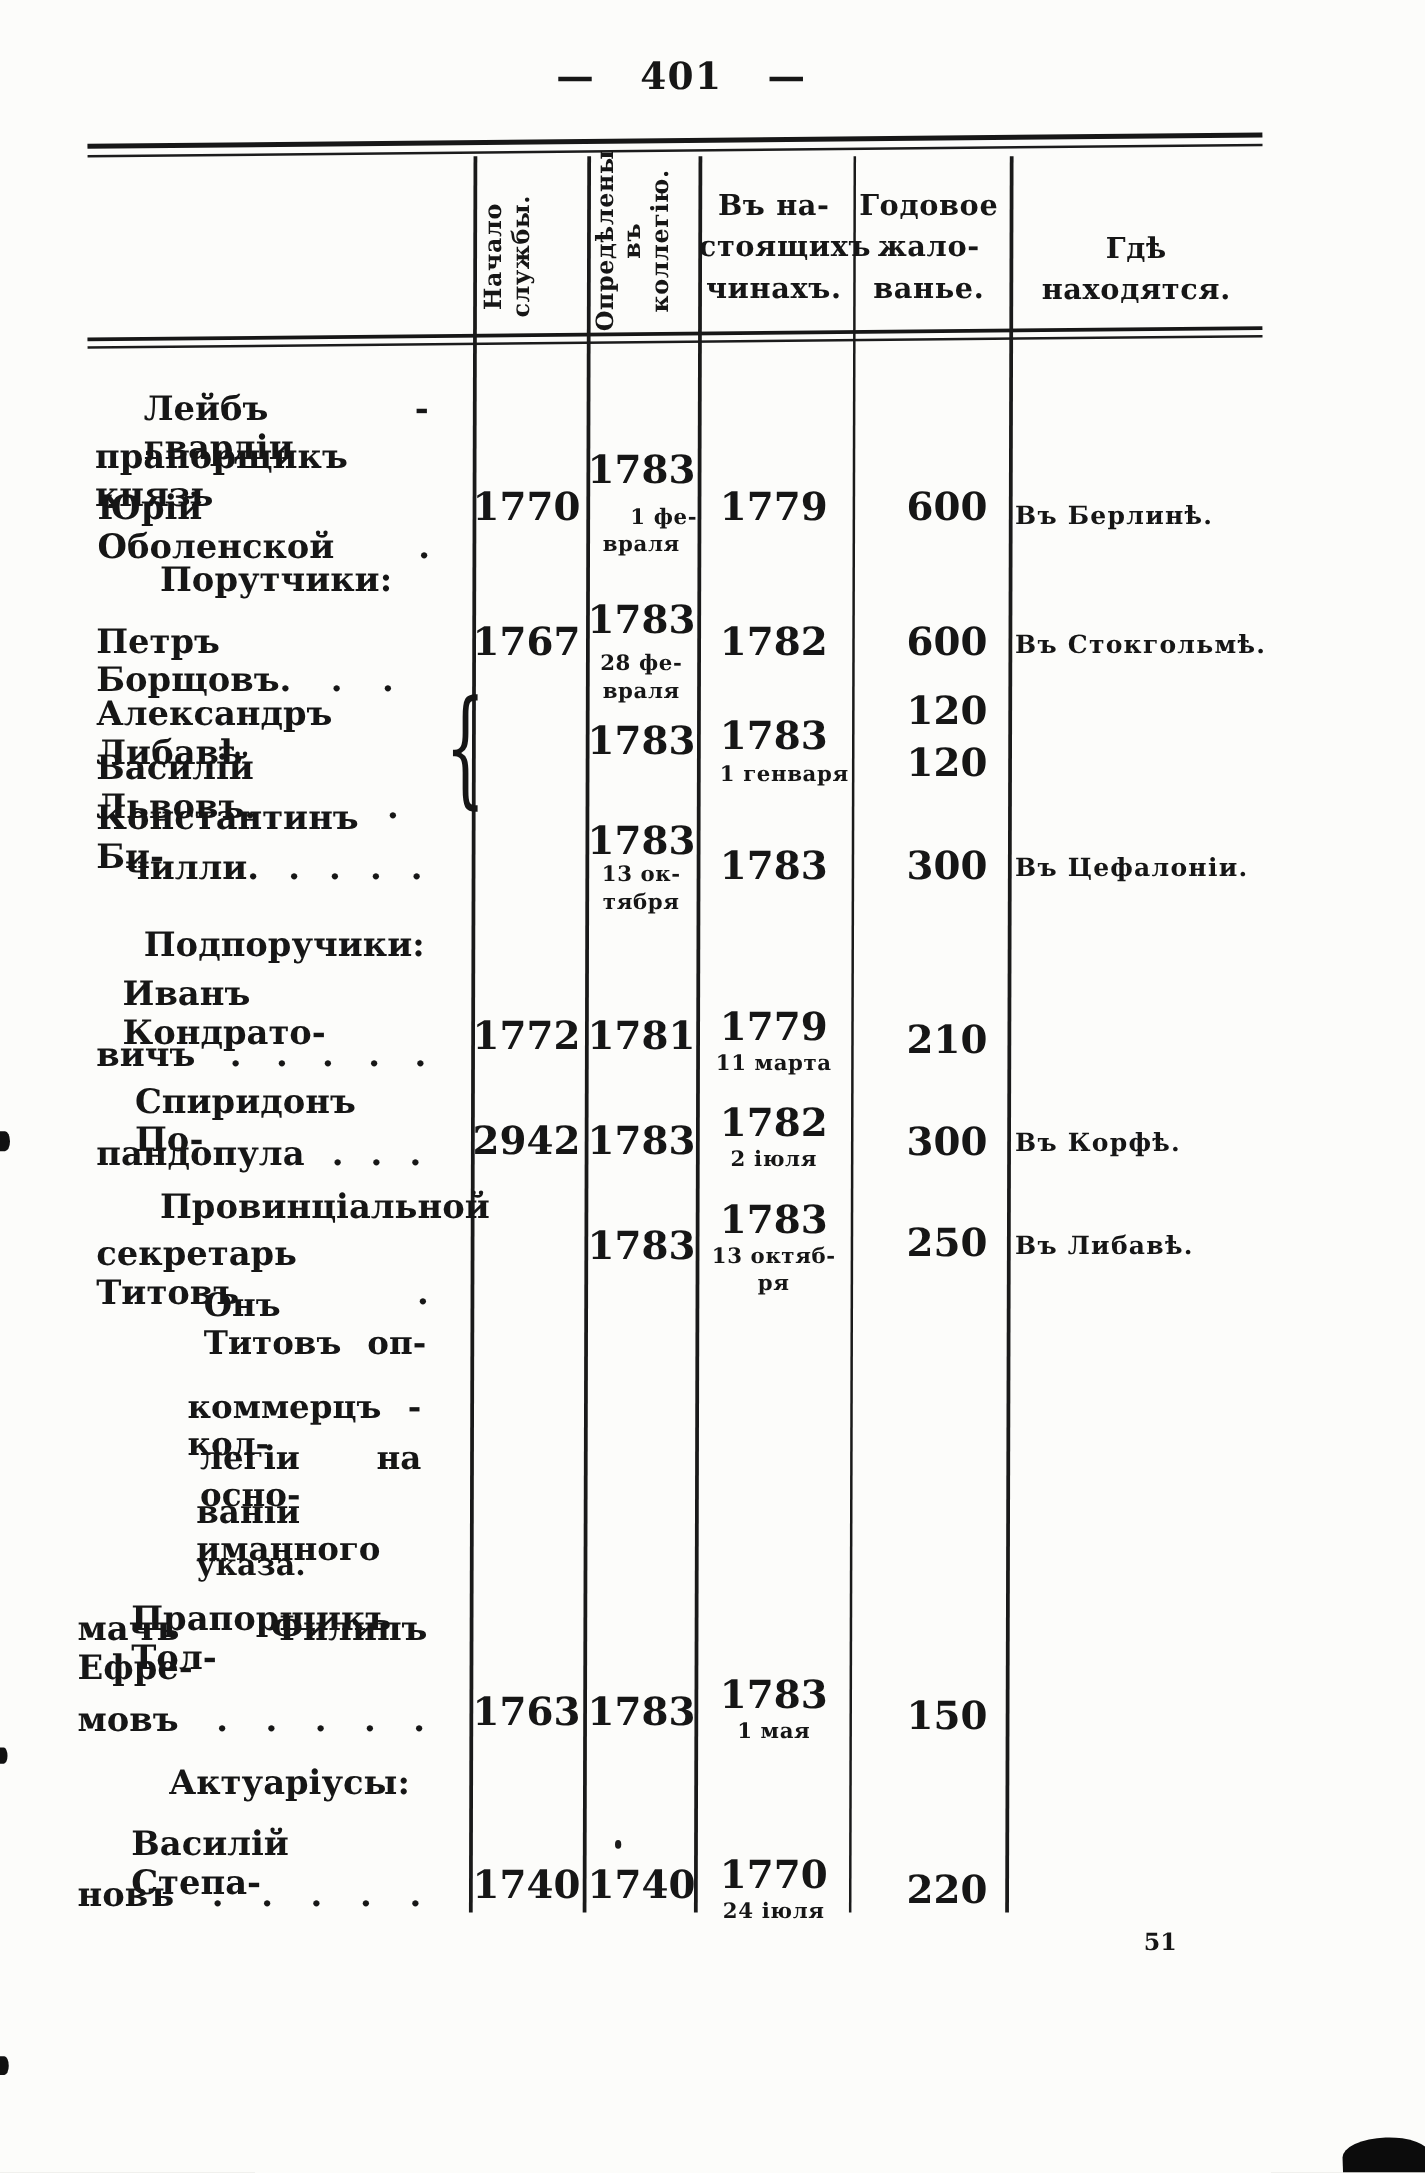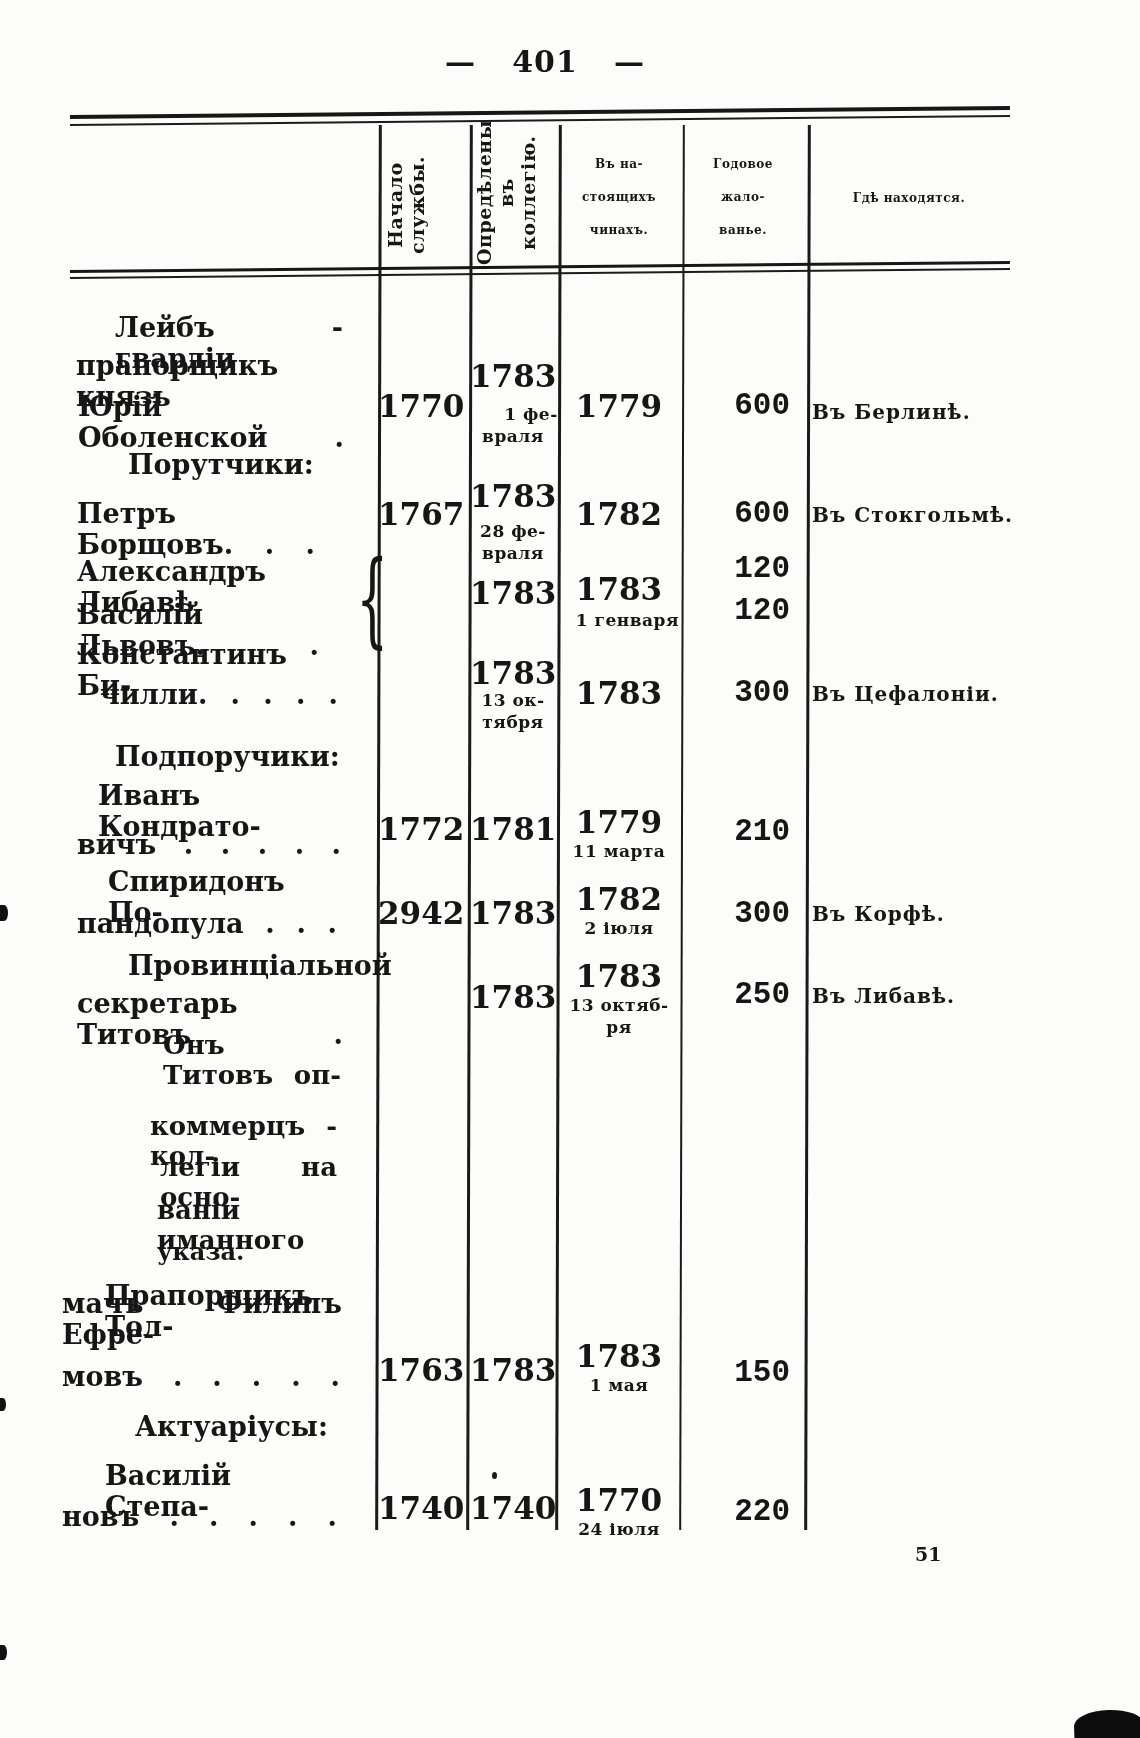--- a/index.html
+++ b/index.html
@@ -20,34 +20,34 @@
   .rule-top{top:115px; height:5px; border-top:4px solid #171717; border-bottom:2px solid #1c1c1c;}
   .rule-mid{top:270px; height:4px; border-top:3px solid #171717; border-bottom:2px solid #1c1c1c;}
   
   .vline{position:absolute; top:125px; height:1405px; width:3px; background:#1a1a1a; transform:rotate(0.15deg);}
   
   .vheader{
     position:absolute; writing-mode:vertical-rl; transform:rotate(180deg);
     font-weight:bold; font-size:19px; letter-spacing:.5px; text-align:center;
   }
   .vheader span{display:block;}
-  .hcell{position:absolute; text-align:center; font-weight:bold; font-size:12px; line-height:33px; letter-spacing:.5px;}
+  .hcell{position:absolute; text-align:center; font-weight:bold; font-size:23px; line-height:33px; letter-spacing:.5px;}
   .hcell span{display:block;}
   
   .nl{position:absolute; font-size:27px; font-weight:bold; white-space:nowrap;}
   .nlj{position:absolute; font-size:27px; font-weight:bold; text-align:justify; text-align-last:justify;}
   .sect{position:absolute; font-size:27px; font-weight:bold; white-space:nowrap;}
   .note{position:absolute; font-size:26px; font-weight:bold; text-align:justify; text-align-last:justify;}
   .note-last{position:absolute; font-size:24px; font-weight:bold; white-space:nowrap;}
   .yr{position:absolute; font-size:31px; font-weight:bold; text-align:right; width:86px;}
   .yc{position:absolute; font-size:31px; font-weight:bold; text-align:center; width:86px;}
   .yc4{position:absolute; font-size:31px; font-weight:bold; text-align:center; width:120px;}
   .sub{position:absolute; font-size:17px; font-weight:bold; text-align:center; width:86px; letter-spacing:.5px;}
   .sub4{position:absolute; font-size:17px; font-weight:bold; text-align:center; width:120px; letter-spacing:.5px;}
-  .sal{position:absolute; font-size:31px; font-weight:bold; text-align:right; width:108px; left:682px;font-family:Liberation Mono, monospace;}
+  .sal{position:absolute; font-size:31px; font-weight:bold; text-align:right; width:108px; left:682px;}
   .loc{position:absolute; font-size:20px; font-weight:bold; white-space:nowrap; left:812px; letter-spacing:1px;}
   .brace{position:absolute; font-size:102px; font-weight:400; transform:scaleX(.5); transform-origin:left center; line-height:1;}
   .sig{position:absolute; font-size:19px; font-weight:bold;}
   
   .blot-br{position:absolute; left:1074px; top:1710px; width:70px; height:30px; background:#0c0c0c;
            border-radius:100% 100% 0 0 / 100% 100% 0 0; transform:rotate(-2deg);}
   .edge-mark{position:absolute; left:0; background:#111; border-radius:0 60% 60% 0;}
 </style>
 </head>
 <body>

